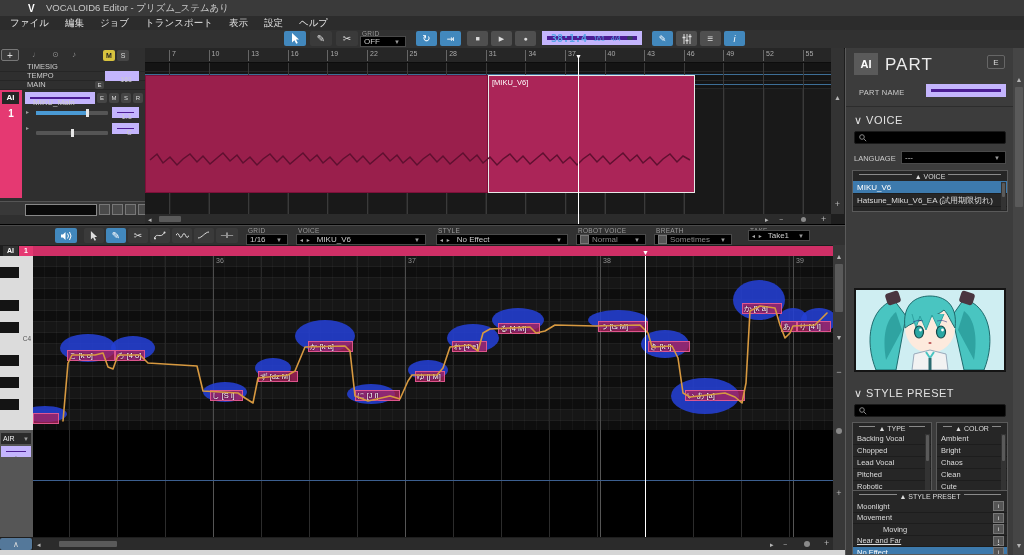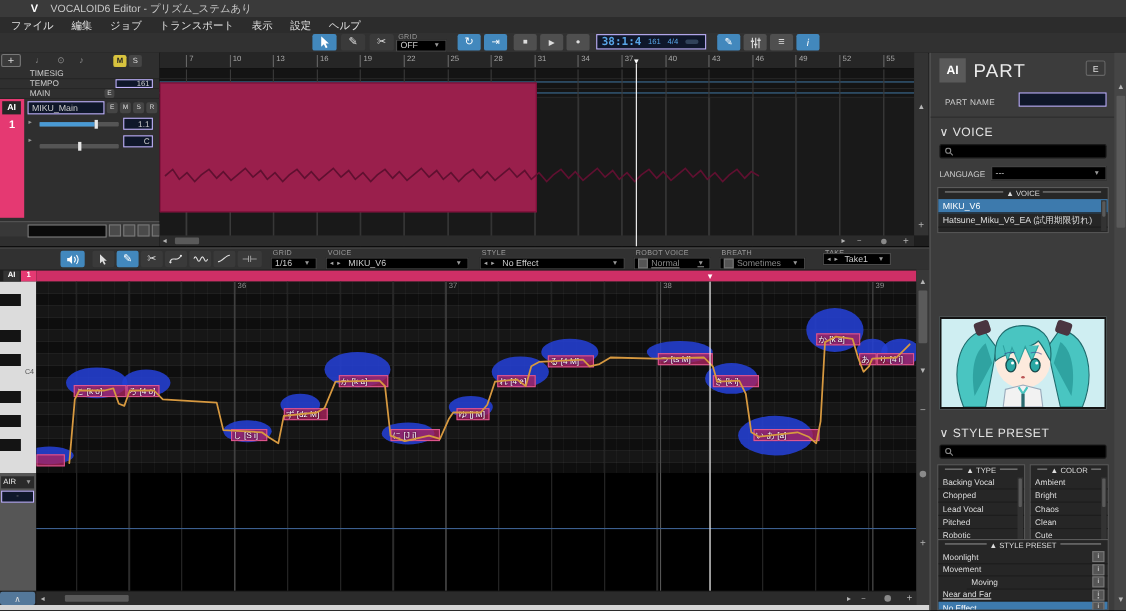--- a/index.html
+++ b/index.html
@@ -4,21 +4,21 @@
 <style>
   html,body{margin:0;padding:0;background:#0d0d0d;}
   #app{position:relative;width:1024px;height:555px;background:#1e1e1e;overflow:hidden;
        font-family:"Liberation Sans","DejaVu Sans",sans-serif;color:#ddd;}
   .abs{position:absolute;}
   .row{display:flex;align-items:center;}
   .btn{display:flex;align-items:center;justify-content:center;background:#4f4f4f;color:#ddd;
        border-radius:2px;font-size:8px;box-sizing:border-box;}
   .btn.blue{background:#4288bd;color:#fff;}
   .btn.dim{background:#3a3a3a;border:1px solid #666;}
-  .blackbox{background:#0f172a;border:1px solid #c4b5fd;color:#ccc;box-sizing:border-box;}
+  .blackbox{background:#4c1d95;border:5px solid #c4b5fd;color:#ccc;box-sizing:border-box;}
   .tiny{font-size:6.5px;color:#999;letter-spacing:.3px;}
   .chev{font-size:6px;color:#999;margin-left:auto;padding-right:2px;}
   .spin{font-size:6px;color:#aaa;letter-spacing:1px;}
   
   #titlebar{left:0;top:0;width:1024px;height:16px;background:#3a3a3a;display:flex;align-items:center;}
   #menubar{left:0;top:16px;width:1024px;height:14px;background:#2c2c2c;display:flex;align-items:center;gap:16px;padding-left:10px;box-sizing:border-box;}
   .menu-item{font-size:9.5px;color:#e0e0e0;}
   #toolbar{left:0;top:30px;width:1024px;height:18px;background:#313131;border-bottom:1px solid #111;}
   
   #trackpanel{left:0;top:48px;width:145px;height:176px;background:#2f2f2f;border-right:1px solid #111;}
@@ -234,20 +234,23 @@
         <div style="position: absolute; top: 0px; bottom: 0px; width: 1px; background: rgb(58, 58, 58); left: 380.4px;"></div>
         <div style="position: absolute; top: 0px; bottom: 0px; width: 1px; background: rgb(58, 58, 58); left: 420px;"></div>
         <div style="position: absolute; top: 0px; bottom: 0px; width: 1px; background: rgb(58, 58, 58); left: 459.6px;"></div>
         <div style="position: absolute; top: 0px; bottom: 0px; width: 1px; background: rgb(58, 58, 58); left: 499.2px;"></div>
         <div style="position: absolute; top: 0px; bottom: 0px; width: 1px; background: rgb(58, 58, 58); left: 538.8px;"></div>
         <div style="position: absolute; top: 0px; bottom: 0px; width: 1px; background: rgb(58, 58, 58); left: 578.4px;"></div>
         <div style="position: absolute; top: 0px; bottom: 0px; width: 1px; background: rgb(58, 58, 58); left: 618px;"></div>
         <div style="position: absolute; top: 0px; bottom: 0px; width: 1px; background: rgb(58, 58, 58); left: 657.6px;"></div>
       </div>
     <div class="arr-part" style="left:0;width:343px;background:#9a1f4c;border:1px solid #7c1039;"></div>
+    <div class="arr-part" style="left:343px;width:207px;background:#ab2558;border:1px solid #e8e8e8;">
+      <span style="position:absolute;left:3px;top:2px;font-size:7.5px;color:#fff;">[MIKU_V6]</span>
+    </div>
     <svg class="abs" style="left:0;top:41px;" width="560" height="120" viewBox="0 0 560 120">
       <polyline fill="none" stroke="#5f1030" stroke-width="1.5" transform="translate(0,-27)" points="5,98 12,92 18,101 25,95 32,103 38,97 45,92 52,100 58,94 65,102 72,96 78,91 85,99 92,93 98,101 105,95 112,103 118,97 125,92 132,100 138,94 145,102 152,96 158,91 165,99 172,93 178,101 185,95 192,103 198,97 205,92 212,100 218,94 225,102 232,96 238,91 245,99 252,93 258,101 265,95 272,103 278,97 285,92 292,100 298,94 305,102 312,96 318,91 325,99 332,93 338,101 345,95 352,103 358,97 365,92 372,100 378,94 385,102 392,96 398,91 405,99 412,93 418,101 425,95 432,103 438,97 445,92 452,100 458,94 465,102 472,96 478,91 485,99 492,93 498,101 505,95 512,103 518,97 525,92 532,100 538,94 545,98"></polyline>
     </svg>
     <div id="arr-ruler">
       <div class="abs" style="left:0;top:0;width:686px;height:14px;">
           <span class="ruler-num" style="left: 24px;">7</span>
           <span class="ruler-num" style="left: 63.6px;">10</span>
           <span class="ruler-num" style="left: 103.2px;">13</span>
           <span class="ruler-num" style="left: 142.8px;">16</span>
           <span class="ruler-num" style="left: 182.4px;">19</span>
@@ -334,21 +337,21 @@
       <span style="margin-left:6px;">MIKU_V6</span>
       <span class="chev">▼</span>
     </div>
     <span class="tool-lab" style="left:438px;top:1px;">STYLE</span>
     <div class="abs dd" style="left:436px;top:8px;width:132px;height:11px;">
       <span class="spin">◂ ▸</span>
       <span style="margin-left:6px;">No Effect</span>
       <span class="chev">▼</span>
     </div>
     <span class="tool-lab" style="left:578px;top:1px;">ROBOT VOICE</span>
-    <div class="abs dd" style="left:576px;top:8px;width:70px;height:11px;color:#888;text-decoration:underline;">
+    <div class="abs dd" style="left:576px;top:8px;width:70px;height:11px;color:#888;">
       <span style="width:7px;height:7px;background:#555;border:1px solid #777;display:inline-block;margin-right:3px;"></span>
       <span>Normal</span>
       <span class="chev">▼</span>
     </div>
     <span class="tool-lab" style="left:656px;top:1px;">BREATH</span>
     <div class="abs dd" style="left:654px;top:8px;width:78px;height:11px;color:#888;">
       <span style="width:7px;height:7px;background:#555;border:1px solid #777;display:inline-block;margin-right:3px;"></span>
       <span>Sometimes</span>
       <span class="chev">▼</span>
     </div>

